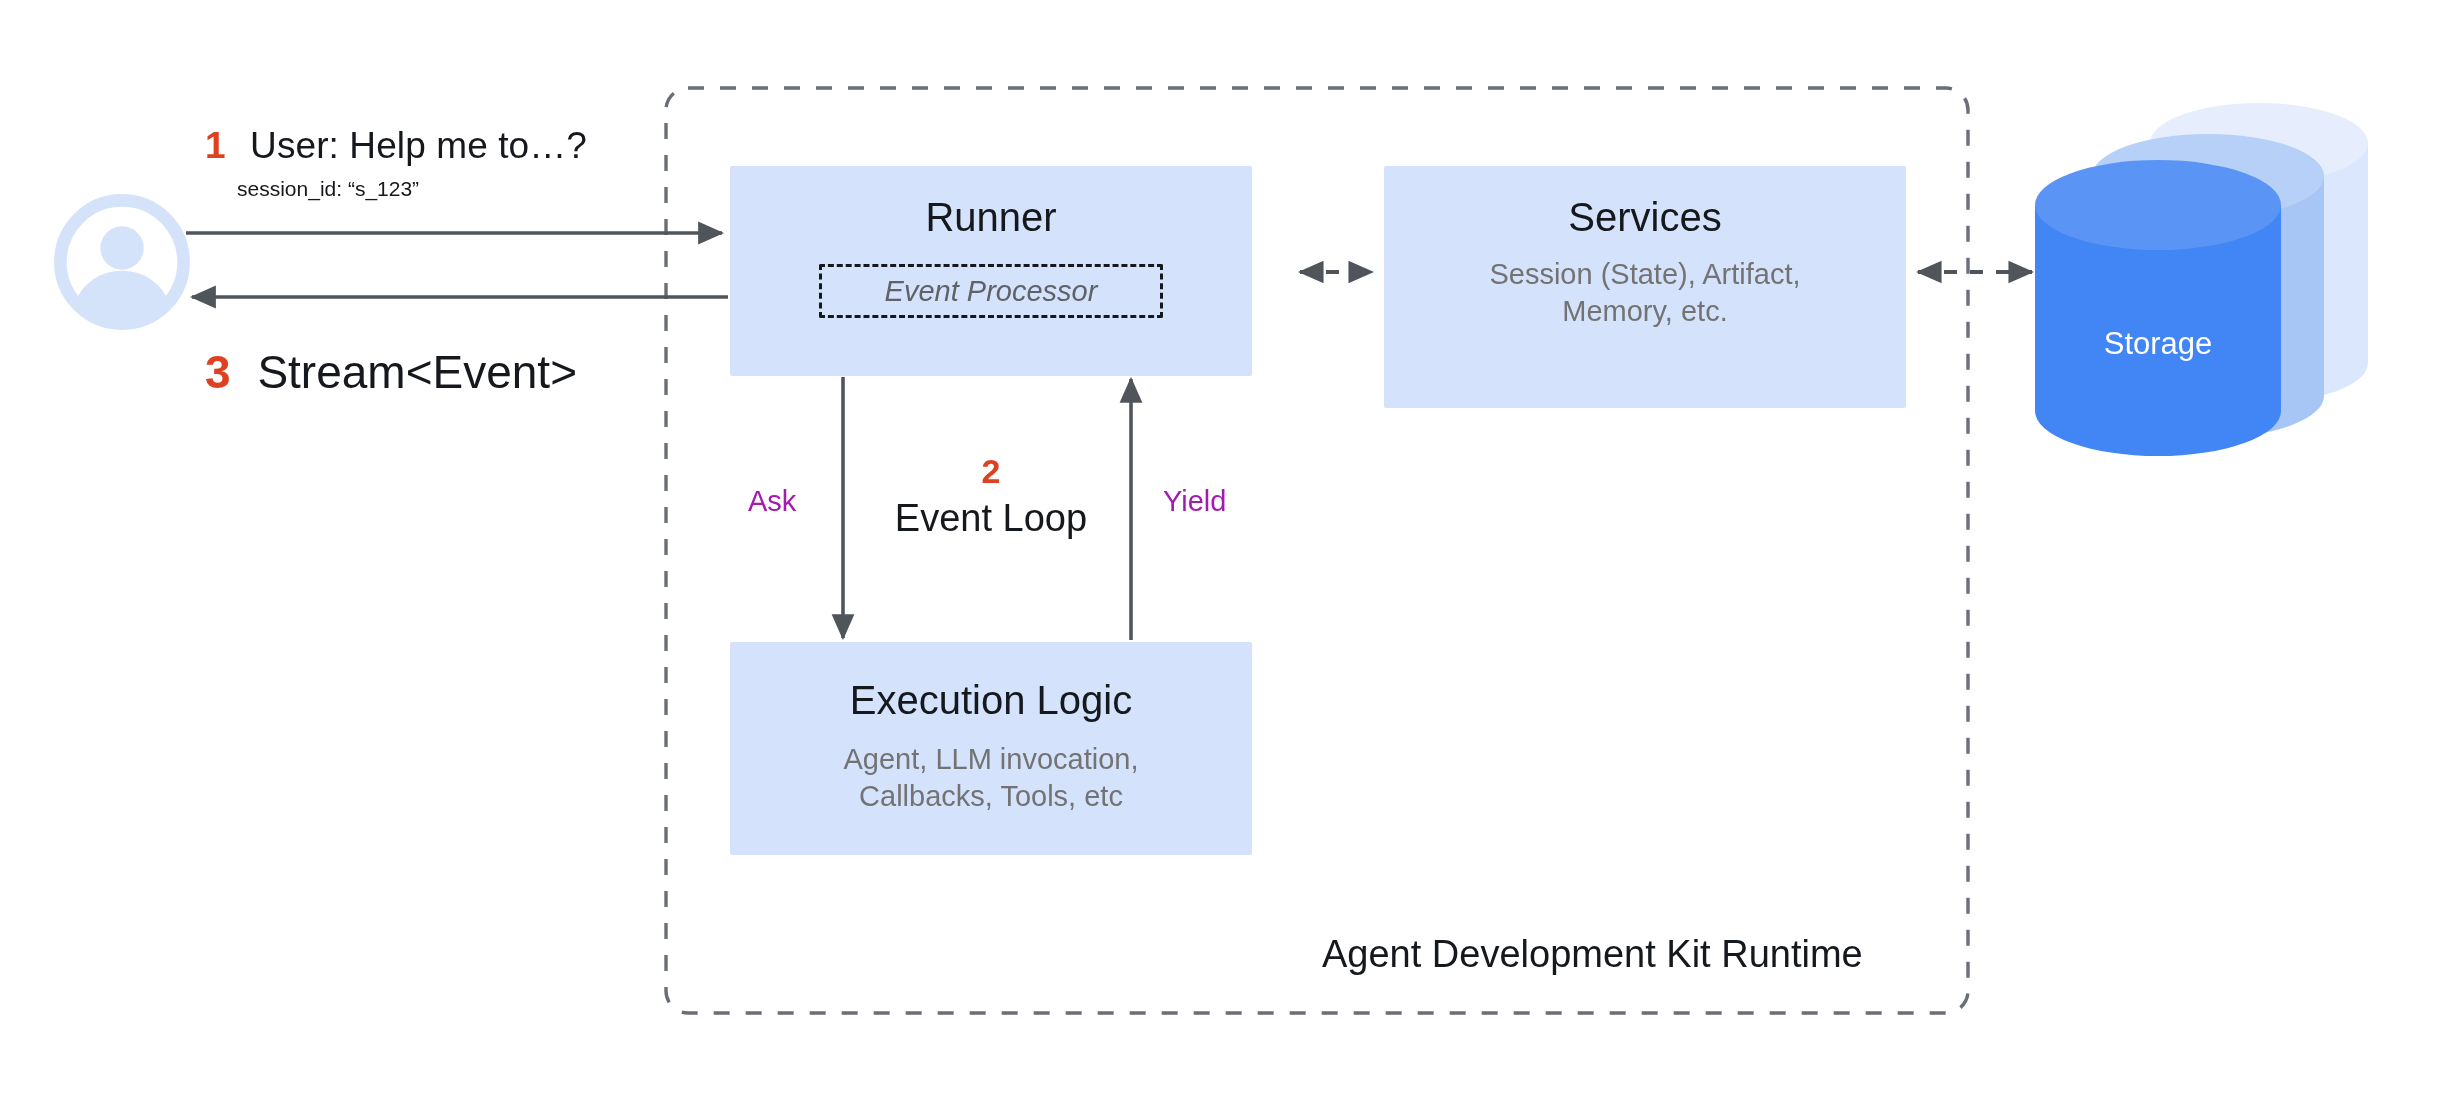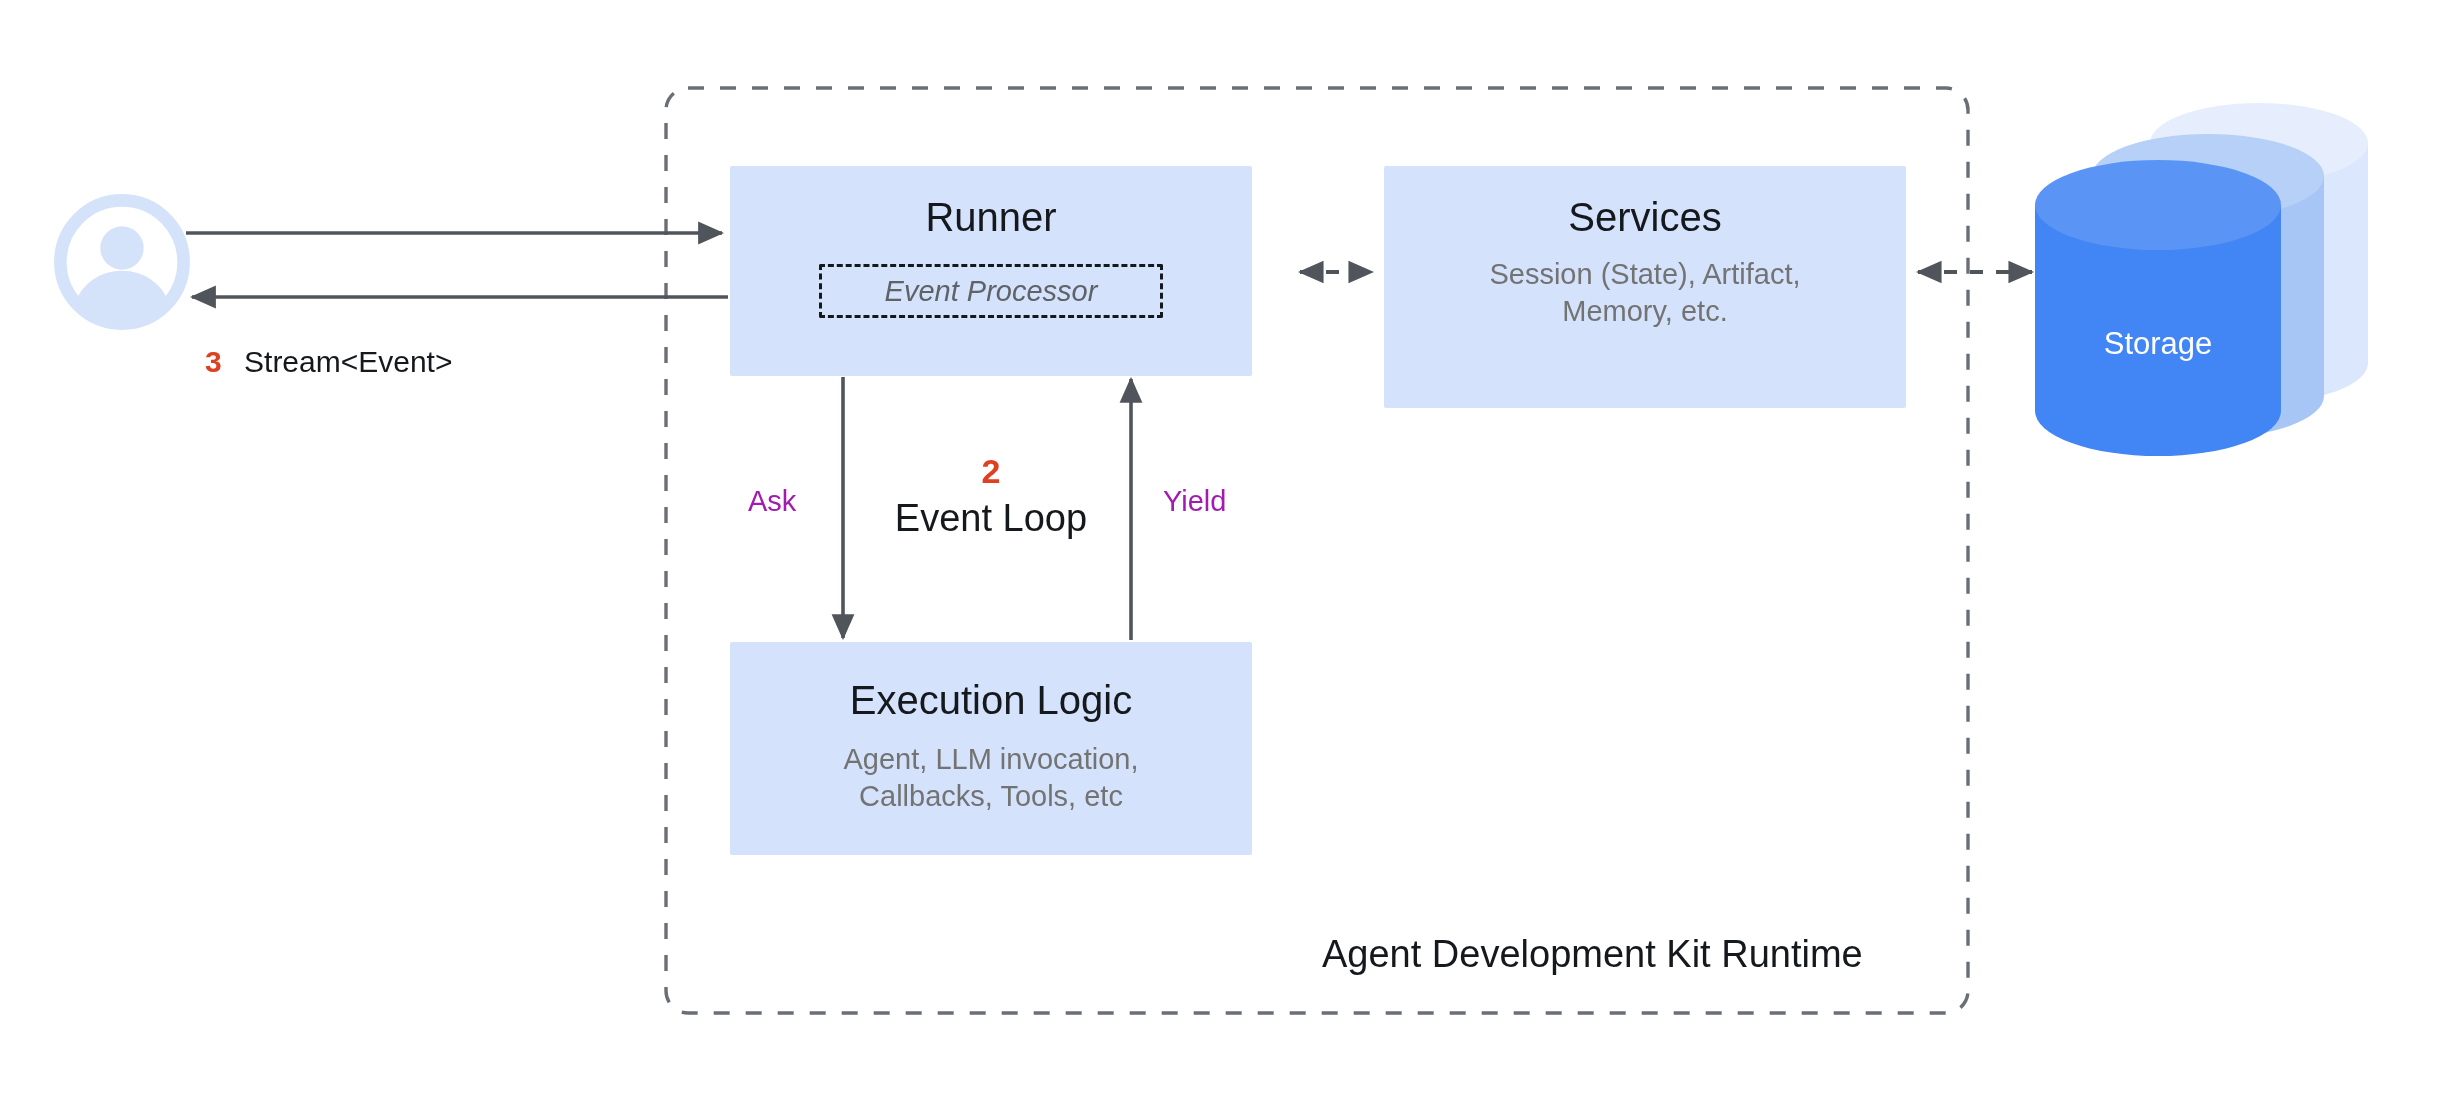--- a/index.html
+++ b/index.html
@@ -38,21 +38,21 @@
     color: #15181c;
     white-space: nowrap;
     letter-spacing: 0.1px;
   }
   .user-sub {
     font-size: 21px;
     color: #15181c;
     white-space: nowrap;
   }
   .stream-line {
-    font-size: 30px;
+    font-size: 46px;
     color: #15181c;
     white-space: nowrap;
   }
   .box {
     border-radius: 2px;
     background: #d4e2fb;
     display: flex;
     flex-direction: column;
     align-items: center;
     box-sizing: border-box;
@@ -157,20 +157,27 @@
   </svg>
 
   <div class="abs" style="left:52px; top:192px; width:140px; height:140px;">
     <svg viewBox="0 0 100 100" width="140" height="140" xmlns="http://www.w3.org/2000/svg">
       <circle cx="50" cy="50" r="44" fill="none" stroke="#d4e3fa" stroke-width="9"></circle>
       <circle cx="50" cy="40" r="15.5" fill="#d4e3fa"></circle>
       <path d="M 17 79 A 34 30 0 0 1 83 79 A 44 44 0 0 1 17 79 Z" fill="#d4e3fa"></path>
     </svg>
   </div>
 
+  <div class="abs" style="left:205px; top:125px;">
+    <div class="user-line">
+      <span class="step-num">1</span>
+      <span style="margin-left:14px;">User: Help me to…?</span>
+    </div>
+    <div class="user-sub" style="margin-left:32px; margin-top:10px;">session_id: “s_123”</div>
+  </div>
 
   <div class="abs stream-line" style="left:205px; top:345px;">
     <span class="step-num">3</span>
     <span style="margin-left:14px;">Stream&lt;Event&gt;</span>
   </div>
 
   <div class="abs box" style="left:730px; top:166px; width:522px; height:210px; padding-top:29px;">
     <div class="box-title">Runner</div>
     <div class="dashed-inner" style="width:344px; height:54px; margin-top:24px;">
       <span class="dashed-inner-label">Event Processor</span>

